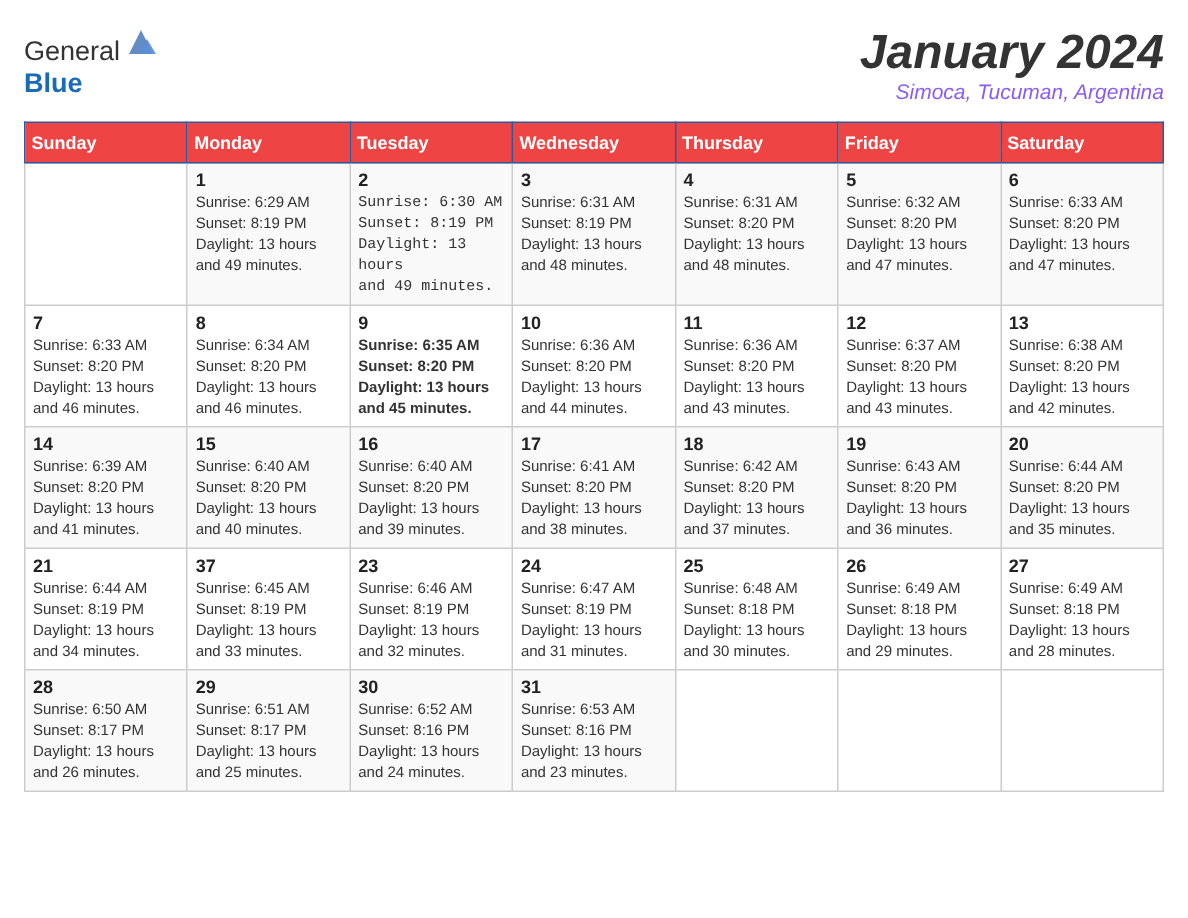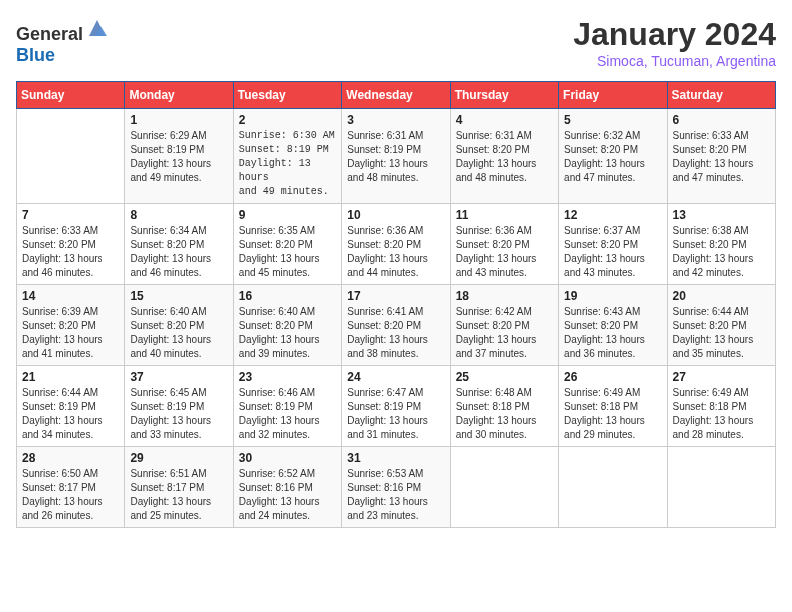--- a/index.html
+++ b/index.html
@@ -15,37 +15,38 @@
       justify-content: space-between;
       align-items: flex-start;
       margin-bottom: 12px;
     }
     .logo {
       display: flex;
       align-items: center;
     }
     .logo-text-general {
       font-size: 18px;
-      font-weight: bold;
+      font-weight: normal;
       color: #333;
       text-align: right;
     }
     .logo-text-blue {
       font-size: 18px;
       font-weight: bold;
       color: #1a6bb5;
       text-align: center;
     }
     .logo-icon {
       width: 24px;
       height: 24px;
       margin-left: 2px;
     }
     .title-area {
       text-align: right;
+      font-style: italic;
     }
     .month-title {
       font-size: 32px;
       font-weight: bold;
       color: #333;
     }
     .subtitle {
       font-size: 14px;
       color: #8b5cf6;
     }
@@ -177,21 +178,21 @@
         </td>
         <td>
           <span class="day-number">8</span>
           <div class="day-info" style="white-space: pre-line;">Sunrise: 6:34 AM
 Sunset: 8:20 PM
 Daylight: 13 hours
 and 46 minutes.</div>
         </td>
         <td>
           <span class="day-number">9</span>
-          <div class="day-info" style="white-space: pre-line;">Sunrise: 6:35 AM
+          <div class="day-info" style="white-space: pre-line; font-weight: bold;">Sunrise: 6:35 AM
 Sunset: 8:20 PM
 Daylight: 13 hours
 and 45 minutes.</div>
         </td>
         <td>
           <span class="day-number">10</span>
           <div class="day-info" style="white-space: pre-line;">Sunrise: 6:36 AM
 Sunset: 8:20 PM
 Daylight: 13 hours
 and 44 minutes.</div>

